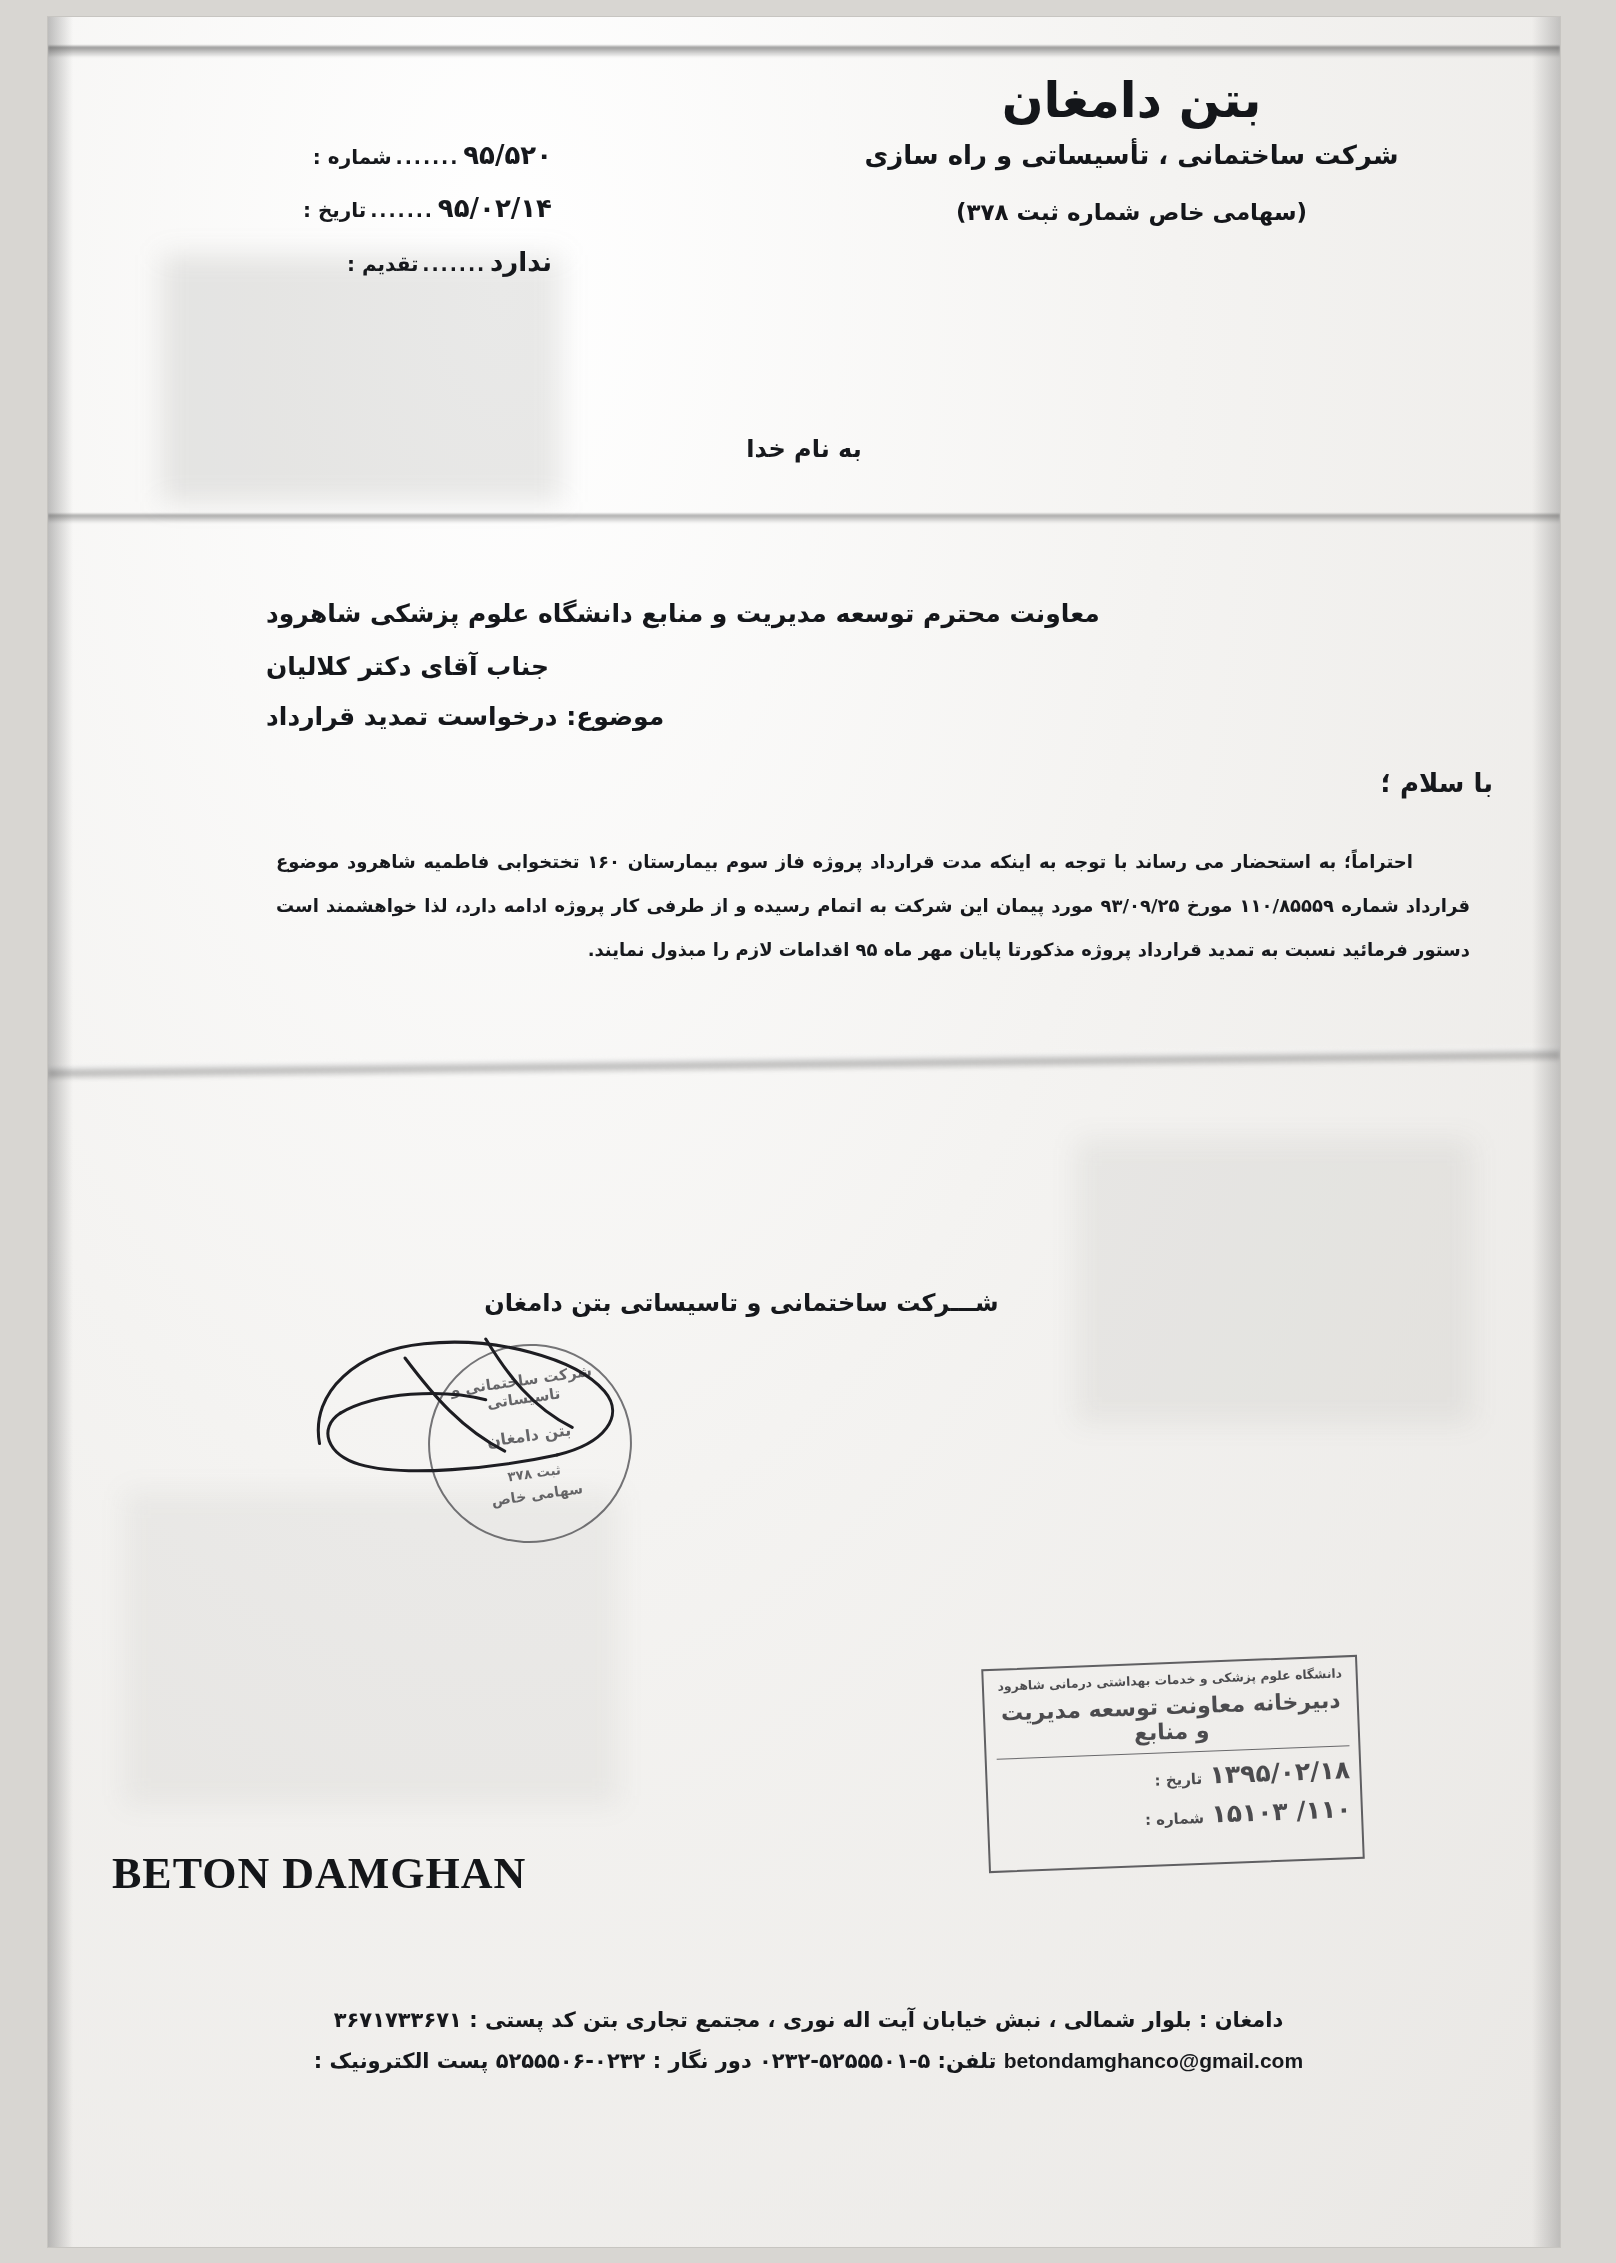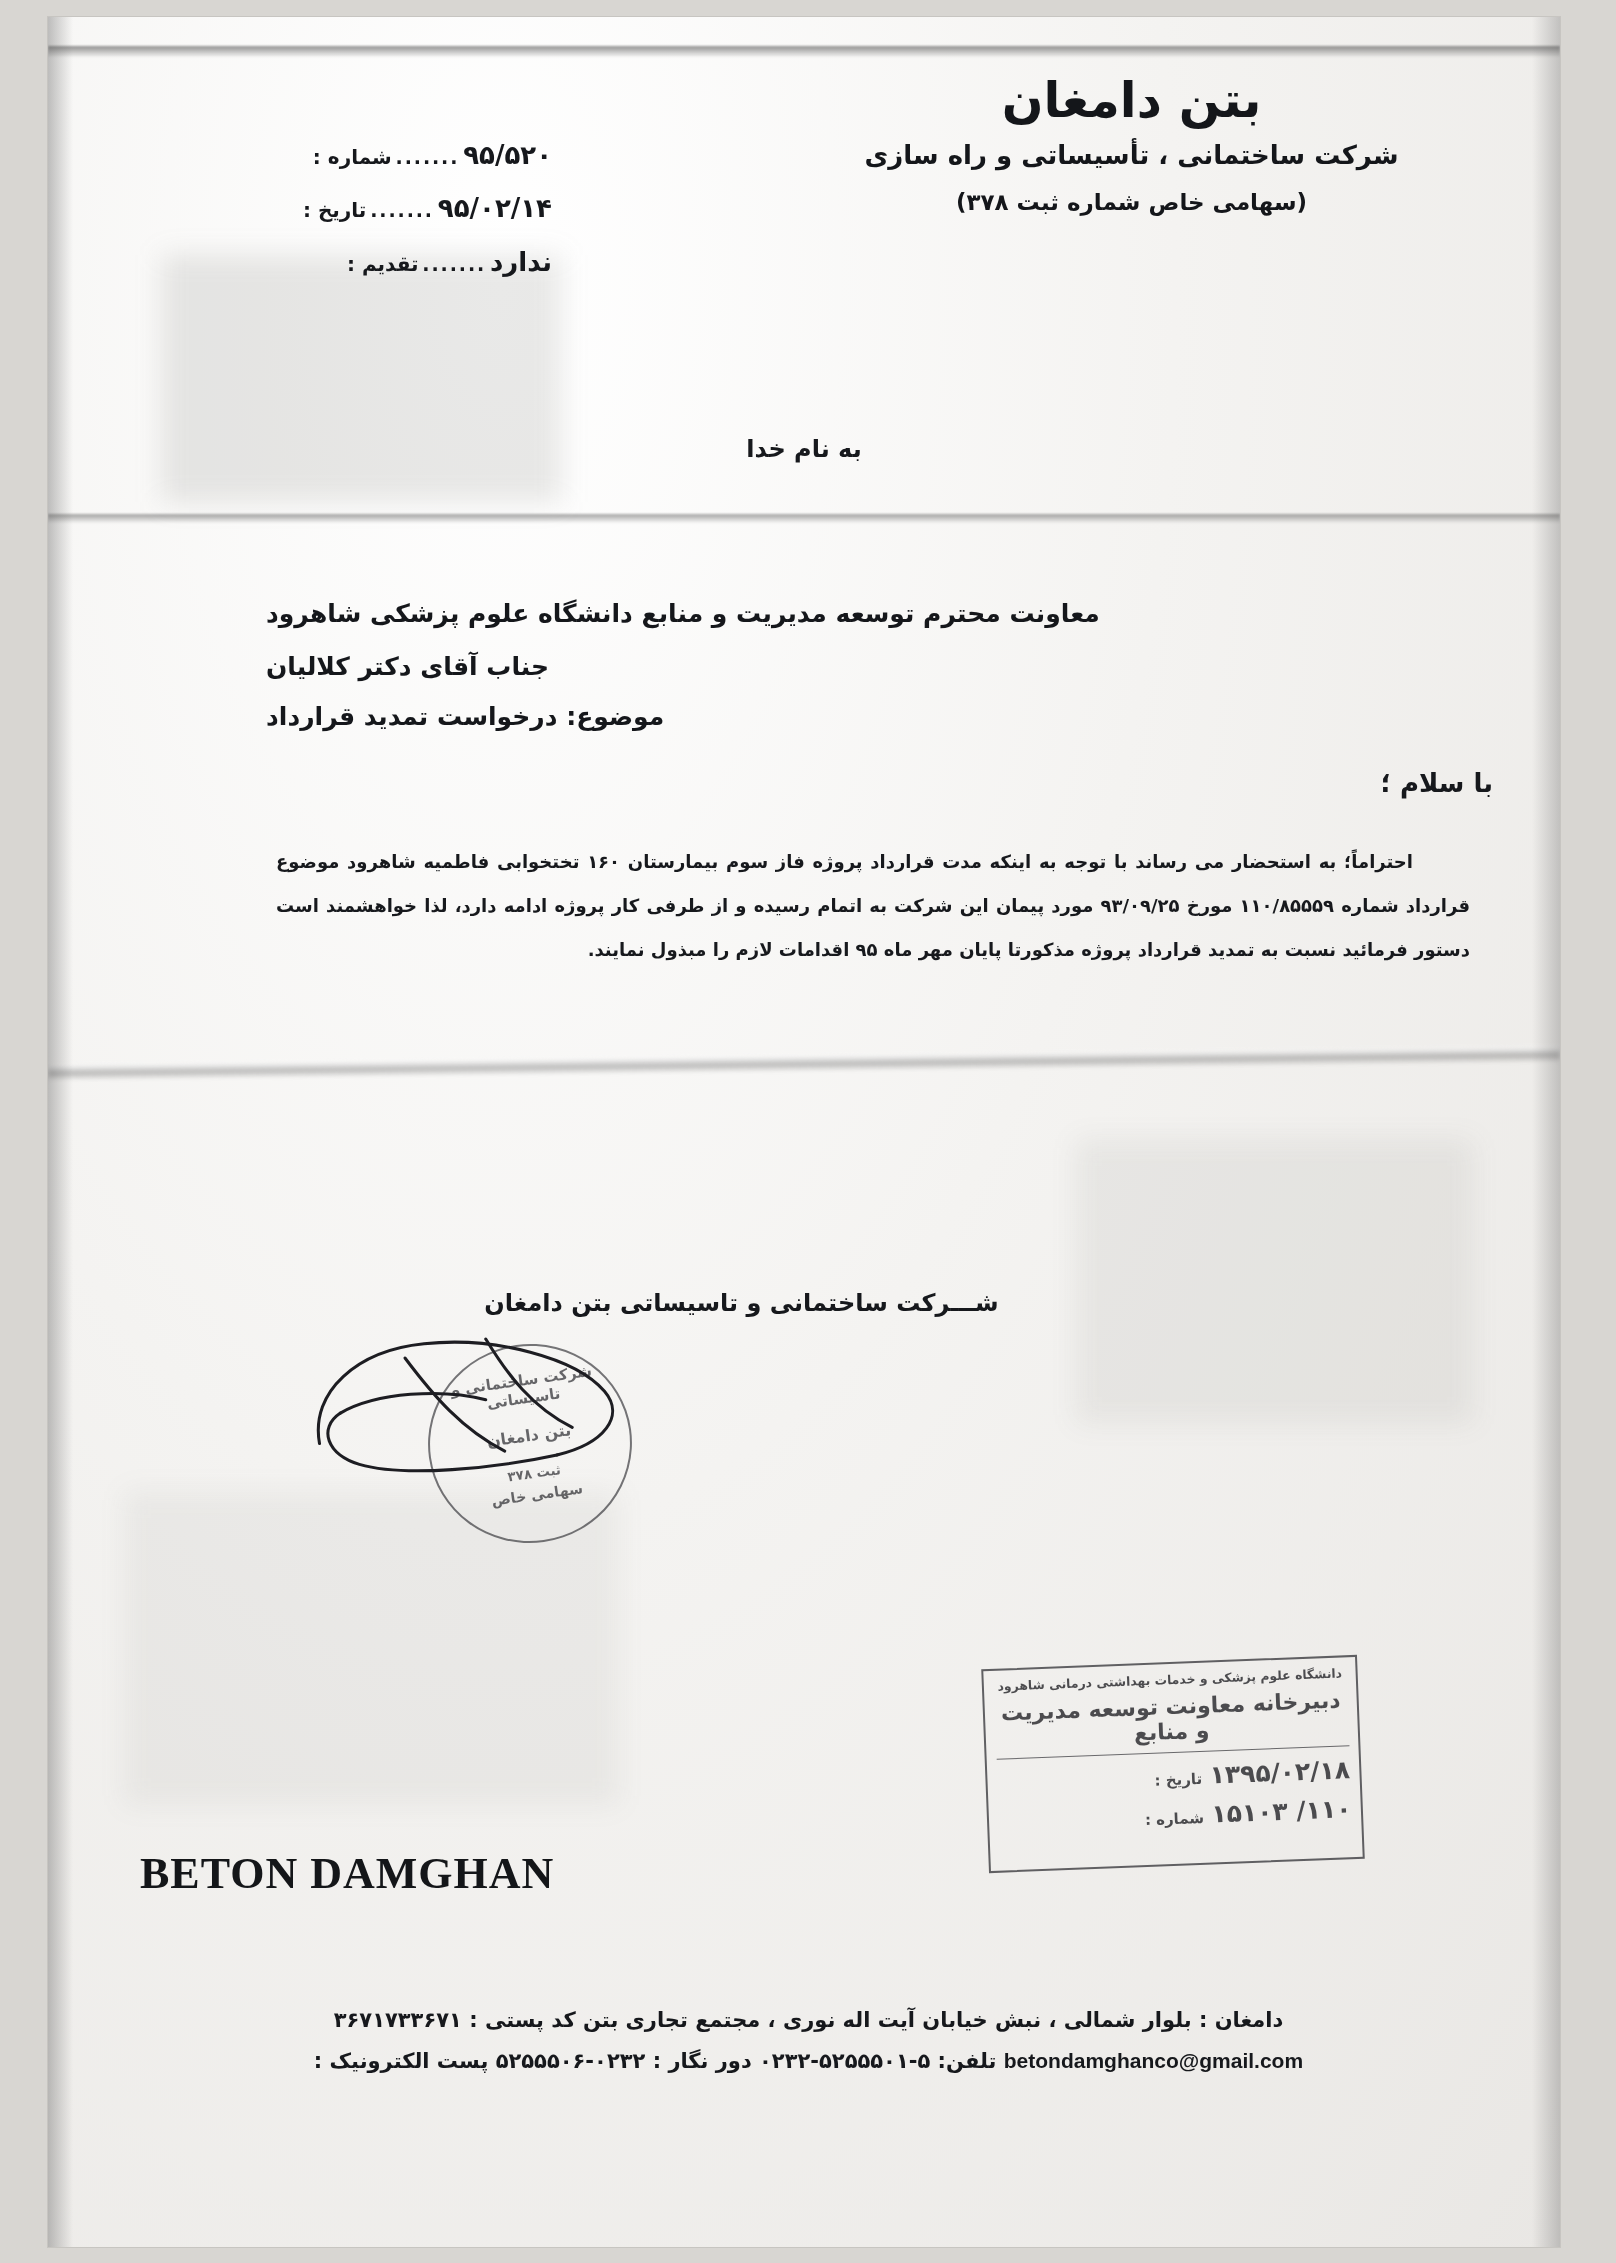--- a/index.html
+++ b/index.html
@@ -90,21 +90,21 @@
     font-weight: bold;
     letter-spacing: 1px;
     line-height: 1.1;
   }
   .brand-sub1 {
     margin-top: 12px;
     font-size: 26px;
     font-weight: bold;
   }
   .brand-sub2 {
-    margin-top: 19px;
+    margin-top: 29px;
     font-size: 23px;
     font-weight: bold;
   }
 
   .meta {
     position: absolute;
     top: 112px;
     right: 1008px;
     width: 399px;
     text-align: right;
@@ -251,21 +251,21 @@
     margin-top: 9.5px;
     font-size: 20px;
     font-weight: bold;
     white-space: nowrap;
   }
   .stamp-rect .fieldrow .lbl { font-size: 15px; }
   .stamp-rect .hand { font-size: 25px; }
 
   .footer-brand {
     position: absolute;
-    left: 92px;
+    left: 64px;
     top: 1831px;
     font-family: "Liberation Serif", serif;
     font-size: 44px;
     font-weight: bold;
     letter-spacing: 1px;
     color: #141619;
   }
 
   .footer-info {
     position: absolute;

